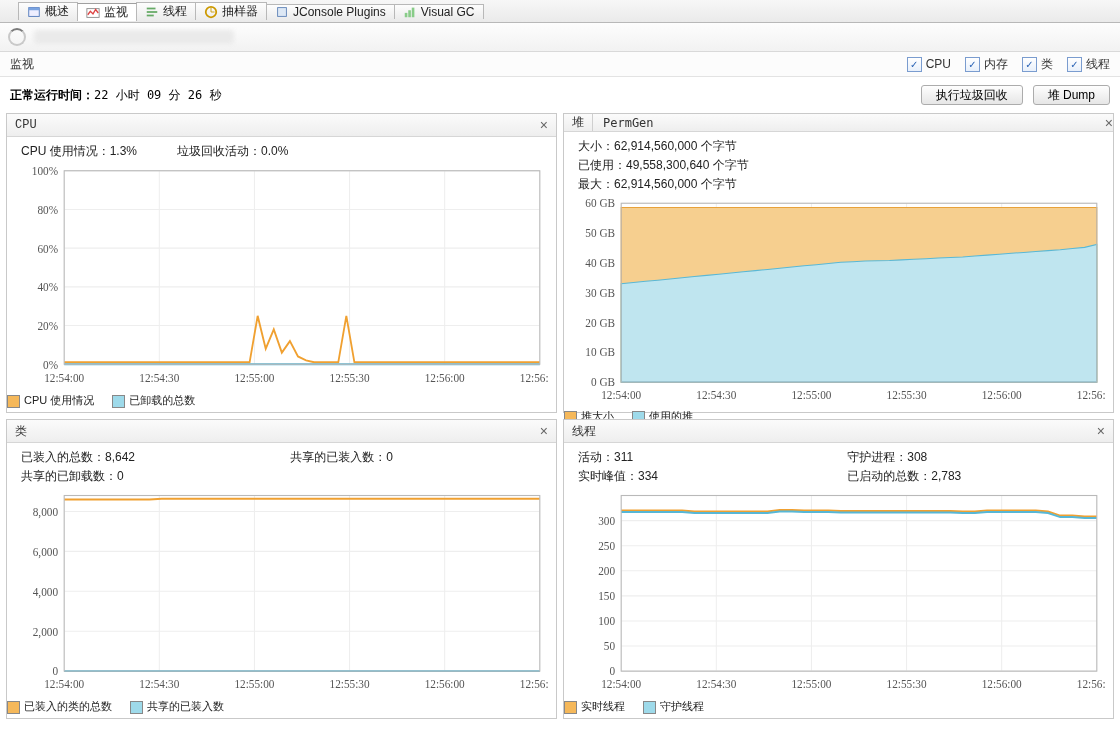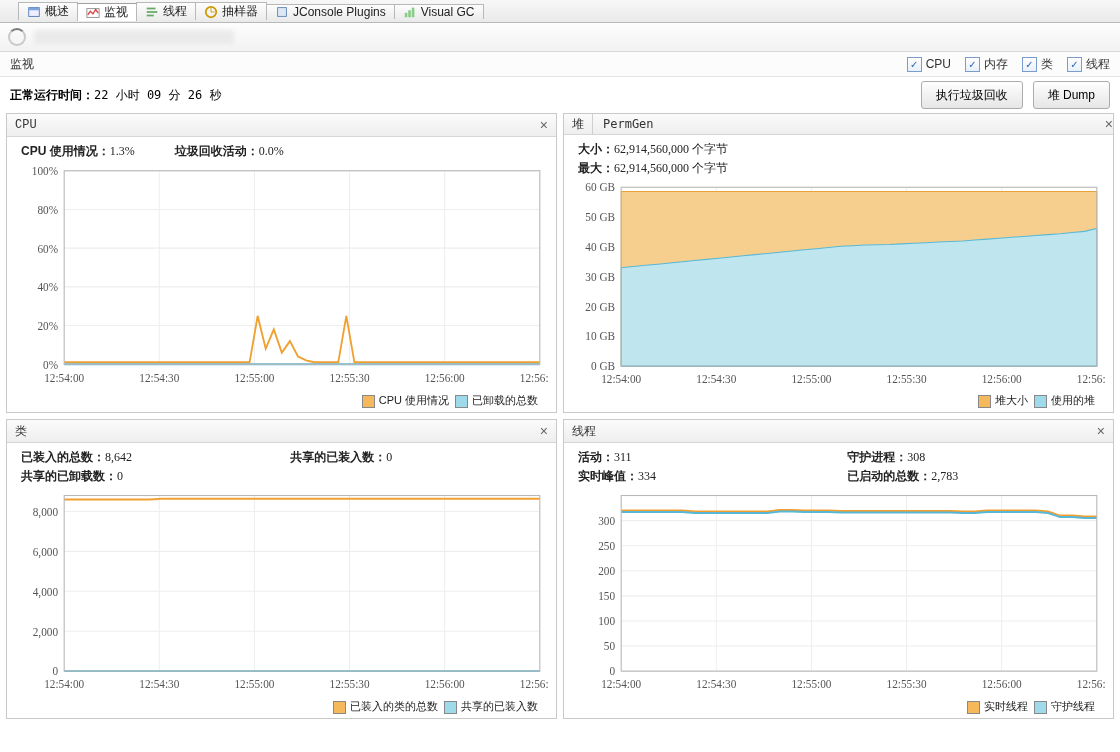--- a/index.html
+++ b/index.html
@@ -12,34 +12,34 @@
   .blurtxt{width:200px;height:14px;background:#e9e9e9;border-radius:3px;filter:blur(2px);opacity:.9}
   .sectionbar{display:flex;align-items:center;height:24px;padding:0 10px;border-bottom:1px solid #e3e3e3;background:#fcfcfc}
   .sectionbar .title{font-weight:normal;color:#333}
   .sectionbar .chks{margin-left:auto;display:flex;gap:14px}
   .chk{display:flex;align-items:center;gap:4px;color:#333}
   .chkbox{width:13px;height:13px;border:1px solid #7a9ccf;background:linear-gradient(#fff,#e8f0fb);display:flex;align-items:center;justify-content:center;font-size:10px;color:#2a63b5}
   .rowbar{display:flex;align-items:center;height:36px;padding:0 10px}
   .rowbar .uptime{font-weight:bold;color:#000000}
   .rowbar .uptime .val{font-weight:normal;font-family:Consolas,monospace}
   .rowbar .btns{margin-left:auto;display:flex;gap:10px}
-  button.winbtn{height:28px;padding:0 14px;font-size:12px;font-family:inherit;border:1px solid #acacac;border-radius:3px;background:linear-gradient(#fefefe,#e6e6e6);cursor:pointer}
+  button.winbtn{height:20px;padding:0 14px;font-size:12px;font-family:inherit;border:1px solid #acacac;border-radius:3px;background:linear-gradient(#fefefe,#e6e6e6);cursor:pointer}
   .grid{display:grid;grid-template-columns:1fr 1fr;grid-template-rows:300px 300px;gap:6px;padding:0 6px 6px 6px}
   .panel{border:1px solid #c9c9c9;display:flex;flex-direction:column;background:#fff}
   .phead{display:flex;align-items:center;height:22px;padding:0 8px;border-bottom:1px solid #d6d6d6;background:linear-gradient(#fbfbfb,#eeeeee)}
   .phead .pt{font-family:Consolas,"Courier New",monospace;color:#333}
   .phead .x{margin-left:auto;font-family:Arial;color:#666;font-size:14px;cursor:pointer}
   .phead .dd{margin-left:10px;color:#333;font-family:Consolas,monospace}
   .pstats{padding:6px 14px 2px 14px;display:flex;flex-wrap:wrap;gap:2px 40px;font-size:12px}
-  .stat b{font-weight:bold}
-  .stat span{font-family:Liberation Serif, serif}
+  .stat b{font-weight:normal}
+  .stat span{font-family:Liberation Sans, sans-serif}
   .chartwrap{flex:1;position:relative;margin:2px 8px 2px 8px}
   svg.chart{width:100%;height:100%}
   .plotborder{stroke:#b9b9b9;fill:none}
-  .legend{display:flex;gap:6px;justify-content:flex-end;padding:2px 18px 4px 0;font-size:11px}
+  .legend{display:flex;gap:18px;justify-content:flex-start;padding:2px 18px 4px 0;font-size:11px}
   .legend .sw{width:11px;height:11px;display:inline-block;border:1px solid #888;vertical-align:middle;margin-right:4px}
   .orange{fill:none;stroke:#f0a030;stroke-width:1.8}
   .orangeFill{fill:#f6cf8f;stroke:#e8a23a;stroke-width:1}
   .cyan{fill:none;stroke:#57b7d6;stroke-width:1.8}
   .cyanFill{fill:#bfe5ef;stroke:#5ab8d5;stroke-width:1}
   .sw-or{background:#f5b85a;border-color:#c88420}
   .sw-cy{background:#9edaea;border-color:#4aa7c6}
   .heap .phead{padding:0}
   .heap .phead .seg{padding:0 8px;height:100%;display:flex;align-items:center;border-right:1px solid #cfcfcf}
 </style>
@@ -177,20 +177,21 @@
   </div>
 
   <div class="panel heap">
     <div class="phead">
       <span class="seg pt">堆</span>
       <span class="dd">PermGen</span>
       <span class="x">×</span>
     </div>
     <div class="pstats">
       <span class="stat" style="flex-basis:48%"><b>大小：</b><span>62,914,560,000 个字节</span></span>
+      <span class="stat" style="flex-basis:48%"><b>已使用：</b><span>49,558,300,640 个字节</span></span>
       <span class="stat" style="flex-basis:48%"><b>最大：</b><span>62,914,560,000 个字节</span></span>
     </div>
     <div class="chartwrap"><svg class="chart" id="chart-heap" viewBox="0 0 520 200" preserveAspectRatio="none">
           <line x1="48" x2="512" y1="178" y2="178" stroke="#eee"></line>
           <text x="42" y="182" text-anchor="end" font-size="11" fill="#555" font-family="Consolas">0 GB</text>
           <line x1="48" x2="512" y1="149.33333333333334" y2="149.33333333333334" stroke="#eee"></line>
           <text x="42" y="153.33333333333334" text-anchor="end" font-size="11" fill="#555" font-family="Consolas">10 GB</text>
           <line x1="48" x2="512" y1="120.66666666666667" y2="120.66666666666667" stroke="#eee"></line>
           <text x="42" y="124.66666666666667" text-anchor="end" font-size="11" fill="#555" font-family="Consolas">20 GB</text>
           <line x1="48" x2="512" y1="92" y2="92" stroke="#eee"></line>

